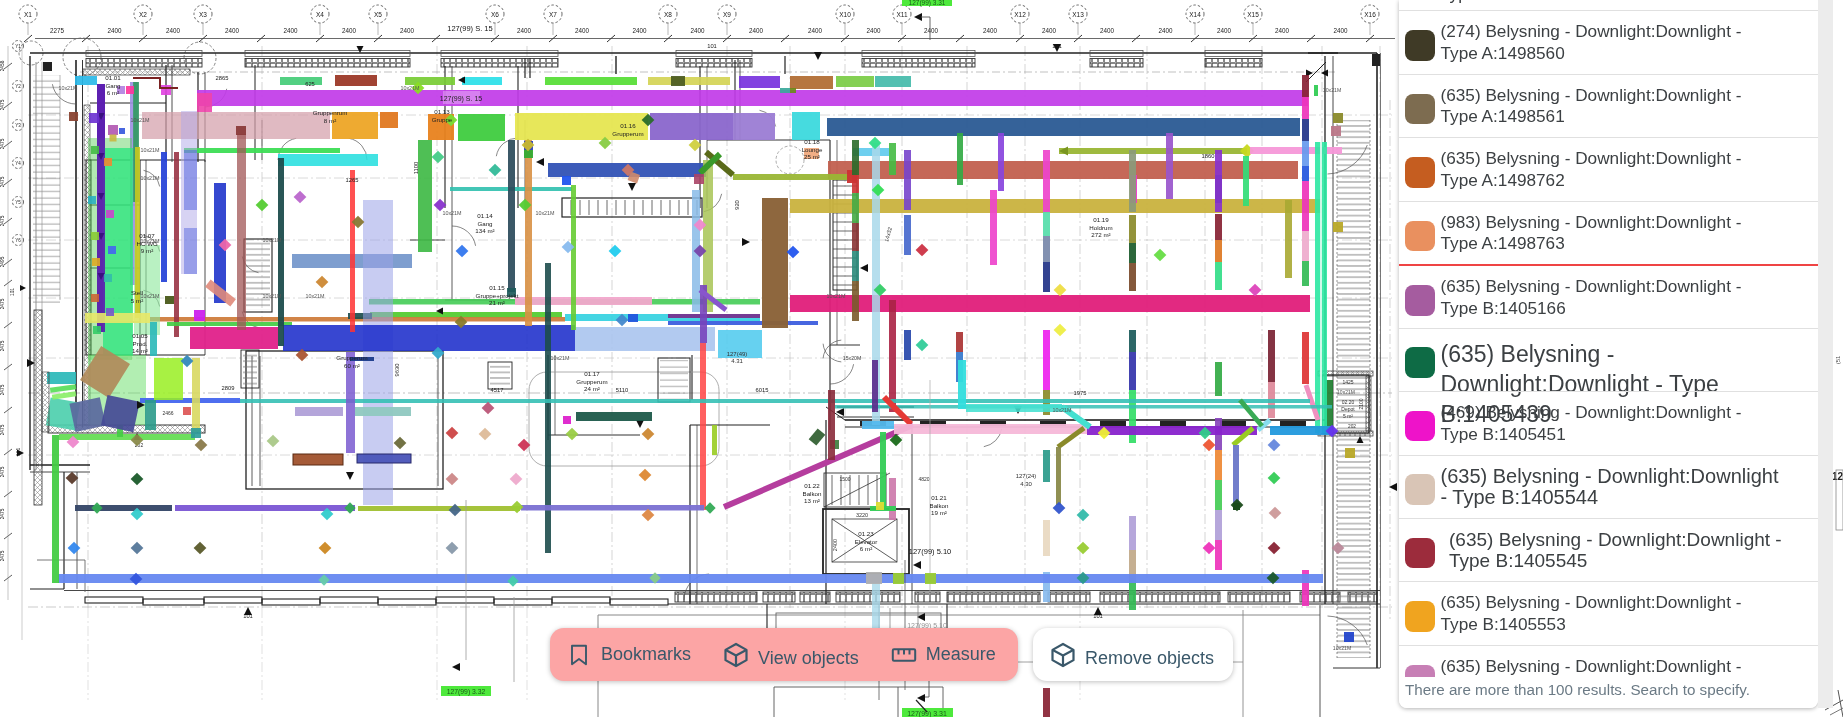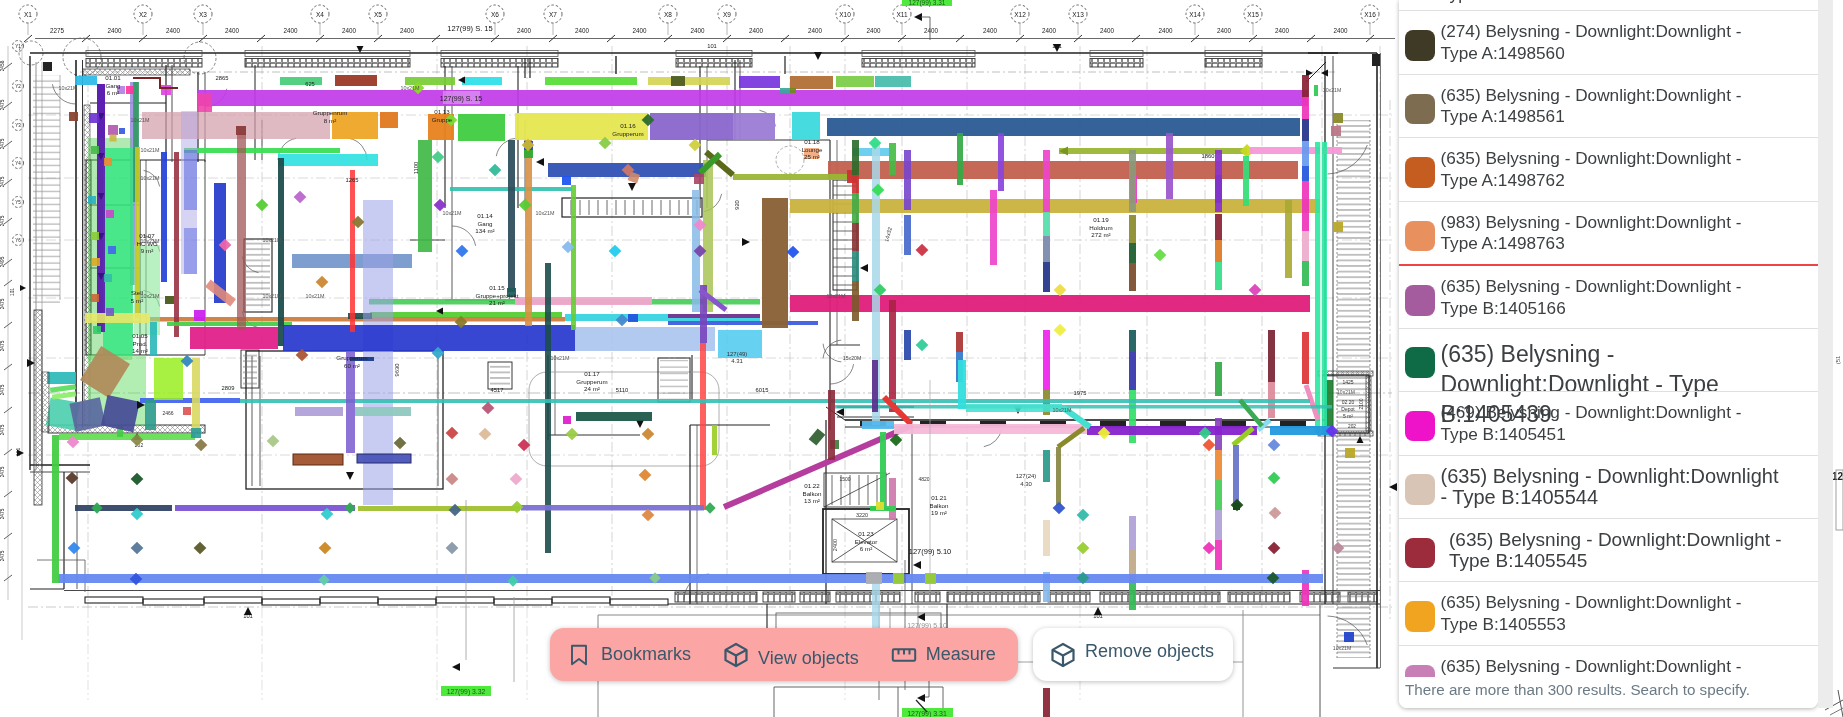--- a/index.html
+++ b/index.html
@@ -1311,21 +1311,21 @@
 <div style="position:absolute;left:5.5px;top:18.9px;width:30.6px;height:30.6px;border-radius:8px;background:#f0a41f"></div>
 <div style="position:absolute;left:41.5px;top:10px;width:340px;font-size:17.2px;line-height:21.5px;color:#3c4043">(635) Belysning - Downlight:Downlight - Type B:1405553</div>
 </div>
 
 <div style="position:absolute;left:0;top:644.8px;width:419px;height:63px;border-top:1px solid #e0e0e0">
 <div style="position:absolute;left:5.5px;top:18.9px;width:30.6px;height:30.6px;border-radius:8px;background:#c77fb5"></div>
 <div style="position:absolute;left:41.5px;top:10px;width:340px;font-size:17.2px;line-height:21.5px;color:#3c4043">(635) Belysning - Downlight:Downlight -</div>
 </div>
 
 <div style="position:absolute;left:0;top:677px;width:419px;height:31px;background:#fff">
-      <div style="position:absolute;left:6px;top:4px;font-size:15.2px;color:#6b7a85">There are more than 300 results. Search to specify.</div>
+      <div style="position:absolute;left:6px;top:4px;font-size:15.2px;color:#6b7a85">There are more than 100 results. Search to specify.</div>
     </div>
 </div>
 
 <div style="position:absolute;left:1818px;top:0;width:15px;height:708px;background:#ececec"></div>
 
 <div style="position:absolute;left:550px;top:628px;width:468px;height:53px;background:#fca5a5;border-radius:14px;box-shadow:0 1px 5px rgba(0,0,0,.25);font-family:'Liberation Sans',sans-serif;color:#3a586a;font-size:18px;display:flex;align-items:center;white-space:nowrap">
 
 <div style="display:flex;align-items:center;margin-left:17px">
       <svg width="24" height="24" viewBox="0 0 24 24" fill="none" stroke="#3a586a" stroke-width="1.9" stroke-linejoin="round">
         <path d="M5 2.8 H19 V21.2 L12 16 L5 21.2 Z"></path>
@@ -1345,20 +1345,20 @@
 <div style="display:flex;align-items:center;margin-left:32px">
       <svg width="26" height="26" viewBox="0 0 26 26" fill="none" stroke="#3a586a" stroke-width="2">
         <rect x="1.8" y="7.2" width="22.4" height="11.6" rx="1.2"></rect>
         <path d="M7.5 7.2 V12.5 M13 7.2 V12.5 M18.5 7.2 V12.5"></path>
       </svg>
       <span style="margin-left:9px">Measure</span>
     </div>
 </div>
 
 <div style="position:absolute;left:1033px;top:628px;width:200px;height:53px;background:#fff;border-radius:14px;box-shadow:0 1px 5px rgba(0,0,0,.25);font-family:'Liberation Sans',sans-serif;color:#3a586a;font-size:18px;display:flex;align-items:center;white-space:nowrap">
-<div style="display:flex;align-items:flex-start;margin-left:16px">
+<div style="display:flex;align-items:flex-end;margin-left:16px">
       <svg width="28" height="28" viewBox="0 0 24 24" fill="none" stroke="#3a586a" stroke-width="1.9" stroke-linejoin="round">
         <path d="M12 2.5 L21 7.6 L21 16.4 L12 21.5 L3 16.4 L3 7.6 Z"></path>
         <path d="M3.2 7.7 L12 12.4 L20.8 7.7"></path>
         <path d="M12 12.4 L12 21.3"></path>
       </svg>
       <span style="margin-left:8px">Remove objects</span>
     </div>
 </div>
 </body></html>

